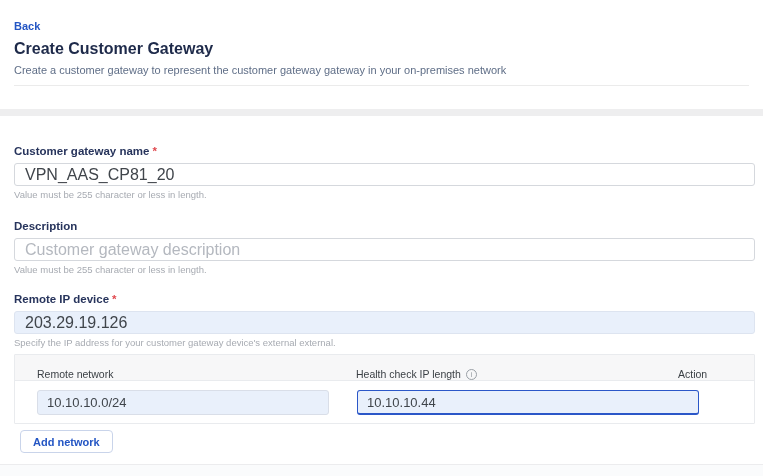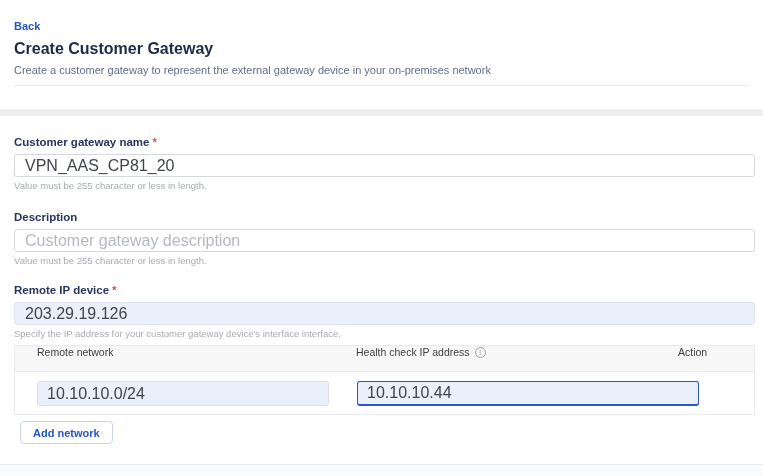--- a/index.html
+++ b/index.html
@@ -20,65 +20,65 @@
   .page { position:relative; width:763px; height:476px; background:#fff; overflow:hidden; }
 
   .header { padding:16px 14px 16px 14px; }
   .back { display:inline-block; color:var(--accent); font-size:11px; font-weight:700; line-height:12px; text-decoration:none; cursor:pointer; }
   .title { margin-top:5px; color:var(--title); font-size:16px; font-weight:700; line-height:19px; }
   .subtitle { margin-top:6px; color:var(--subtitle); font-size:11px; line-height:12px; }
   .header-rule { margin-top:9px; border-bottom:1px solid #ebebeb; }
   .separator { height:7px; background:#eeeeef; margin-top:7px; }
 
   .form { padding:0 8px 0 14px; }
-  .field-label { margin-top:20px; font-size:11.5px; font-weight:700; color:var(--label); line-height:13px; }
+  .field-label { margin-top:29px; font-size:11.5px; font-weight:700; color:var(--label); line-height:13px; }
   .field-label.mt20 { margin-top:20px; }
   .field-label.mt18 { margin-top:18px; }
   .field-label.mt22 { margin-top:22px; }
   .req { color:var(--required); margin-left:3px; font-weight:700; }
 
   .text-input { display:block; width:100%; height:23px; margin-top:5px; border:1px solid var(--input-border);
     border-radius:3px; font-family:"Liberation Sans", sans-serif; font-size:16px; color:#40454b; padding:0 10px;
     background:#fff; outline:none; }
   .text-input::placeholder { color:#b4b8bf; }
   .text-input.blue-bg { background:var(--input-blue-bg); border-color:#dde4f0; }
   .helper { margin-top:4px; font-size:9.5px; color:var(--helper); line-height:10px; }
 
   .table { margin-top:6px; border:1px solid var(--table-border); border-radius:1px; }
-  .thead { display:flex; align-items:flex-start; height:26px; background:var(--table-header-bg);
+  .thead { display:flex; align-items:flex-end; height:26px; background:var(--table-header-bg);
     border-bottom:1px solid var(--table-border); font-size:10.5px; font-weight:500; color:#3a3f44; }
   .th1 { width:333px; padding-left:22px; }
   .th2 { width:312px; padding-left:8px; display:flex; align-items:center; }
   .th3 { flex:1; padding-left:18px; }
   .info-badge { display:inline-block; width:11px; height:11px; margin-left:5px; border:1px solid #9aa0a6;
     border-radius:50%; font-size:8px; line-height:10px; text-align:center; color:#9aa0a6; cursor:pointer; }
   .trow { display:flex; padding:9px 0 8px 0; background:#fff; }
   .cell1 { width:333px; padding-left:22px; }
   .cell2 { width:312px; padding-left:9px; }
   .cell3 { flex:1; }
-  .row-input { height:25px; border-radius:3px; font-family:"Liberation Sans", sans-serif; font-size:16px;
+  .row-input { height:25px; border-radius:3px; font-family:"Liberation Sans", sans-serif; font-size:13px;
     color:#40454b; padding:0 9px; background:var(--input-blue-bg); outline:none; }
   .input-remote { width:292px; border:1px solid #d9dee8; }
   .input-health { width:342px; border:1px solid var(--focus-border); border-bottom-width:2px; }
 
   .add-btn { margin:6px 0 0 6px; height:23px; padding:0 12px; background:#fff; color:var(--accent);
     border:1px solid #c9d4ea; border-radius:4px; font-family:"Liberation Sans", sans-serif;
     font-size:11px; font-weight:700; cursor:pointer; }
 
   .bottom-strip { position:absolute; left:0; right:0; bottom:0; height:12px; background:#fafbfc; border-top:1px solid #ececee; }
 </style>
 </head>
 <body>
 
 <div class="page">
 
   <div class="header">
     <a class="back">Back</a>
     <div class="title">Create Customer Gateway</div>
-    <div class="subtitle">Create a customer gateway to represent the external gateway device in your on-premises network</div>
+    <div class="subtitle">Create a customer gateway to represent the customer gateway gateway in your on-premises network</div>
     <div class="header-rule"></div>
   </div>
 
   <div class="separator"></div>
 
   <div class="form">
 
     <div class="field-label">
       <span>Customer gateway name</span><span class="req">*</span>
     </div>
@@ -88,28 +88,28 @@
     <div class="field-label mt20">
       <span>Description</span>
     </div>
     <input class="text-input" type="text" placeholder="Customer gateway description" style="">
     <div class="helper">Value must be 255 character or less in length.</div>
 
     <div class="field-label mt18">
       <span>Remote IP device</span><span class="req">*</span>
     </div>
     <input class="text-input blue-bg" type="text" value="203.29.19.126" style="">
-    <div class="helper">Specify the IP address for your customer gateway device's interface interface.</div>
+    <div class="helper">Specify the IP address for your customer gateway device's external external.</div>
 
 
     <div class="table">
       <div class="thead">
         <div class="th1">Remote network</div>
         <div class="th2">
-          <span>Health check IP address</span>
+          <span>Health check IP length</span>
           <span class="info-badge">i</span>
         </div>
         <div class="th3">Action</div>
       </div>
       <div class="trow">
         <div class="cell1">
           <input class="row-input input-remote" type="text" value="10.10.10.0/24" style="">
         </div>
         <div class="cell2">
           <input class="row-input input-health" type="text" autofocus="" value="10.10.10.44" style="">

